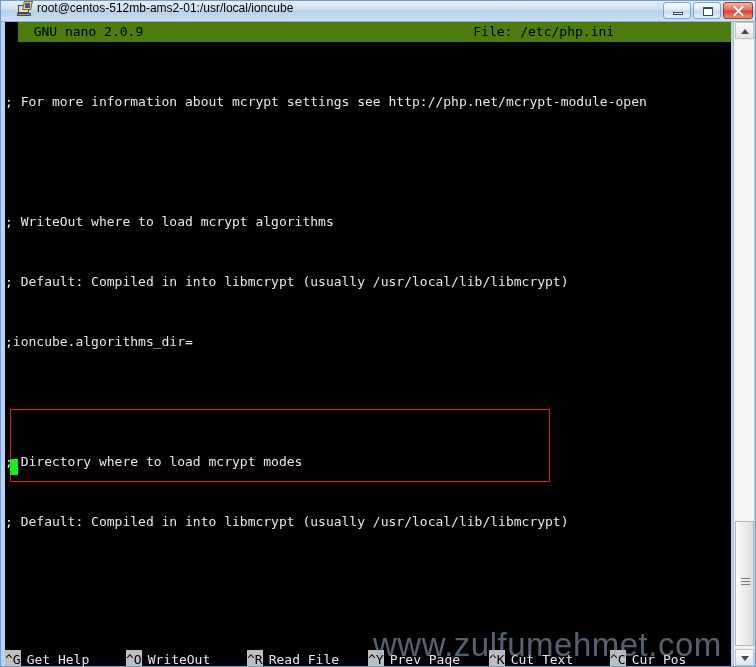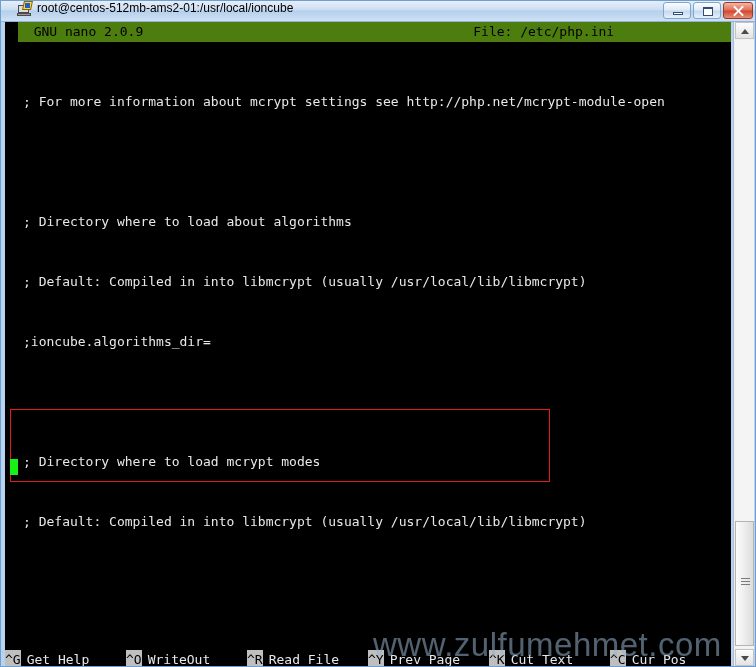--- a/index.html
+++ b/index.html
@@ -169,21 +169,21 @@
     position: absolute;
     left: 0;
     top: 30px;
     width: 726px;
     color: #e8e8e8;
     white-space: pre;
     font-family: "DejaVu Sans Mono", "Liberation Mono", monospace;
     font-size: 13px;
     line-height: 20px;
   }
-  .term-body .ln { height: 20px; padding-left: 18px; }
+  .term-body .ln { height: 20px; padding-left: 0; }
 
   .cursor {
     position: absolute;
     left: 5px;
     top: 437px;
     width: 8px;
     height: 16px;
     background: #18f018;
   }
 
@@ -338,21 +338,21 @@
   </div>
 
   <div class="term-outer">
     <div class="term">
 
       <div class="nano-header"><span>  GNU nano 2.0.9</span><span style="display:inline-block;width:330px"></span><span>File: /etc/php.ini</span></div>
 
       <div class="term-body">
         <div class="ln">; For more information about mcrypt settings see http://php.net/mcrypt-module-open</div>
         <div class="ln"></div>
-        <div class="ln">; Directory where to load about algorithms</div>
+        <div class="ln">; WriteOut where to load mcrypt algorithms</div>
         <div class="ln">; Default: Compiled in into libmcrypt (usually /usr/local/lib/libmcrypt)</div>
         <div class="ln">;ioncube.algorithms_dir=</div>
         <div class="ln"></div>
         <div class="ln">; Directory where to load mcrypt modes</div>
         <div class="ln">; Default: Compiled in into libmcrypt (usually /usr/local/lib/libmcrypt)</div>
         <div class="ln"></div>
         
         
         
         

